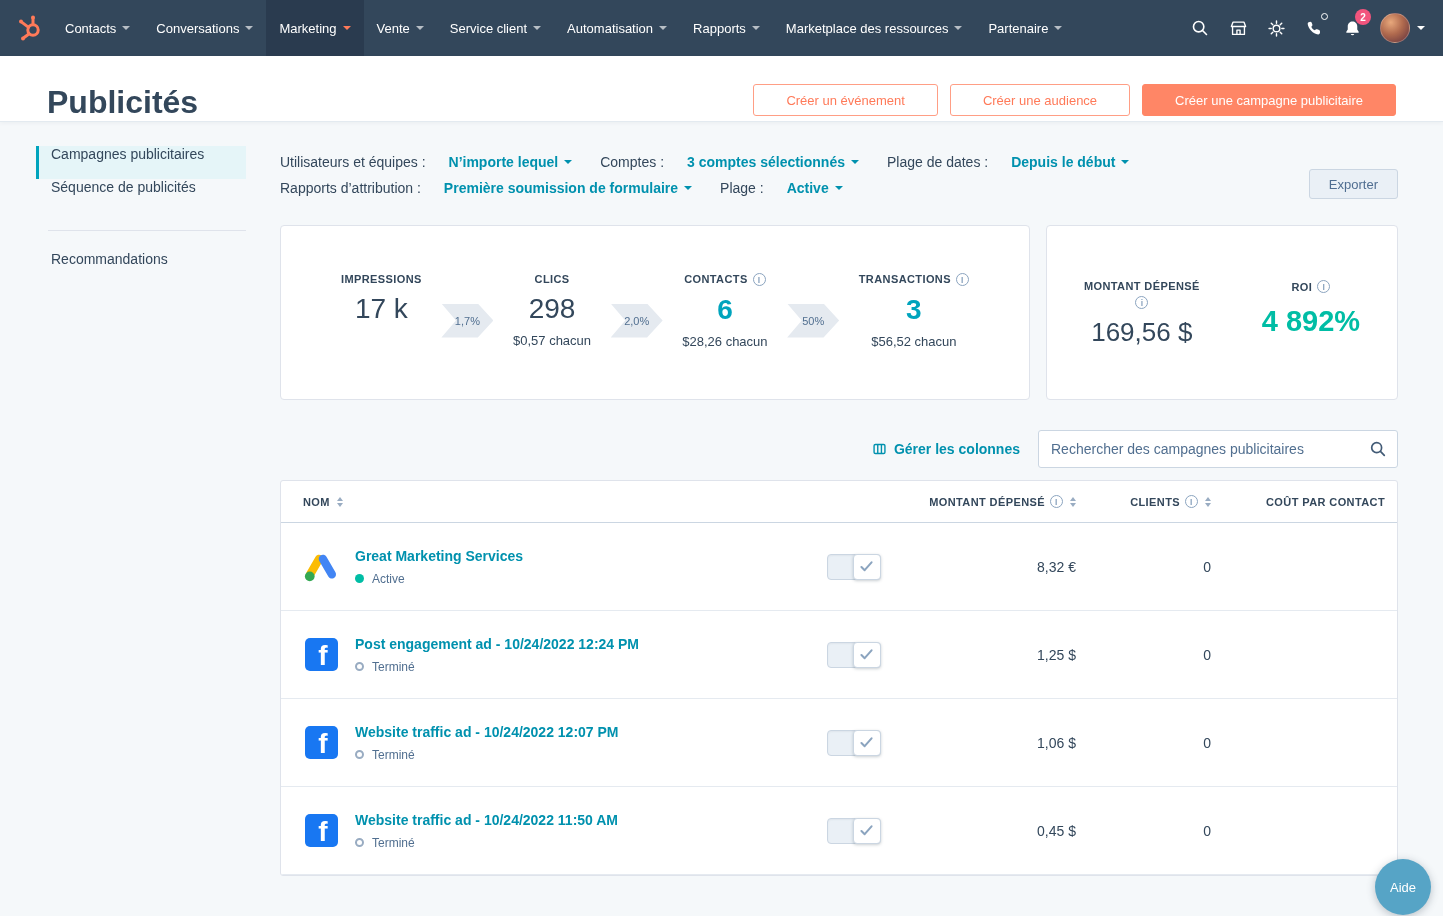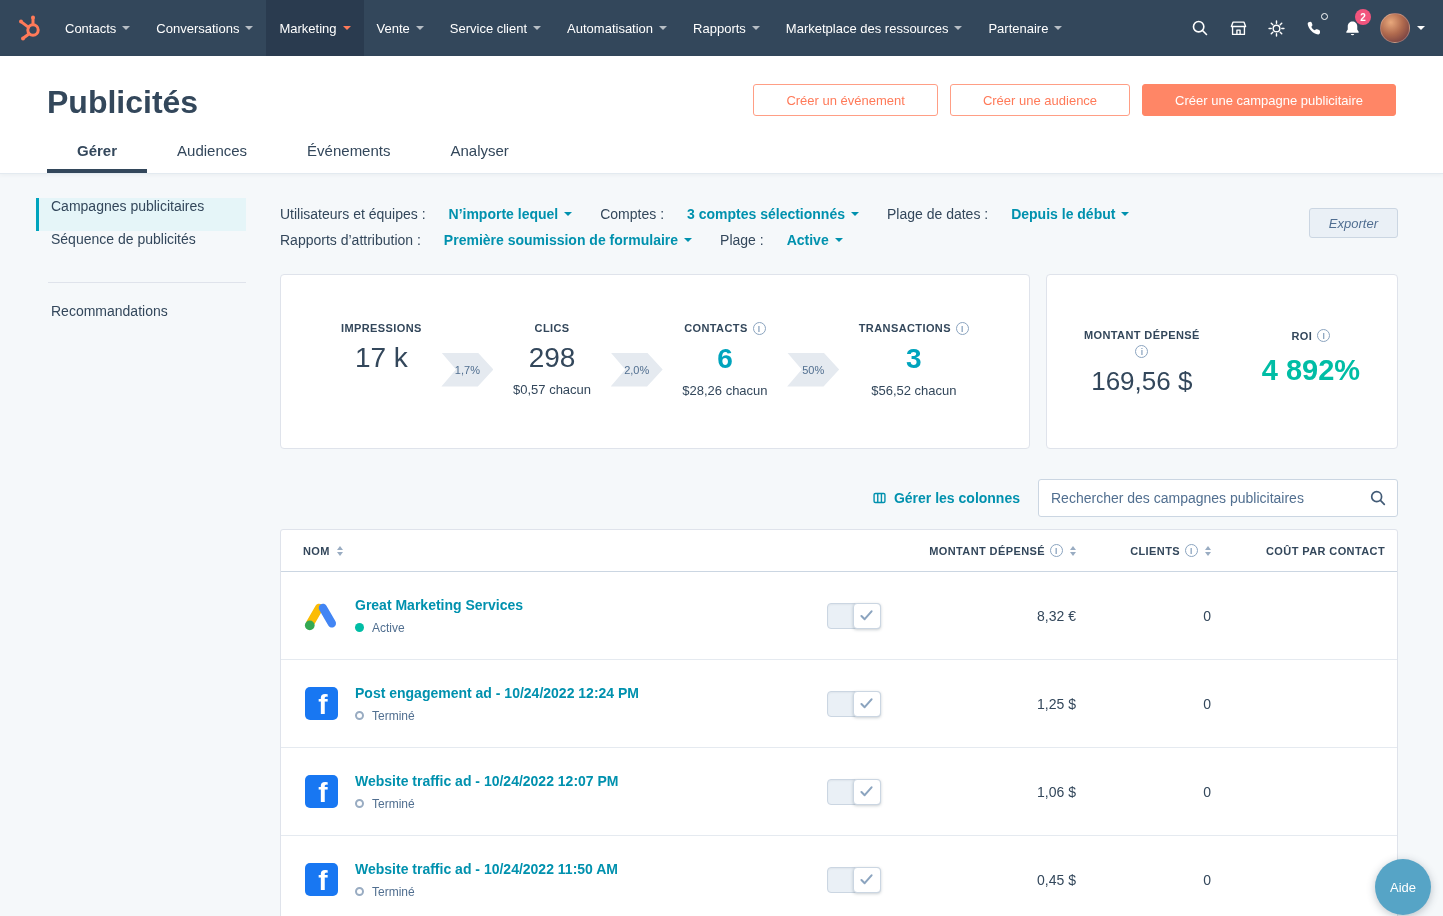--- a/index.html
+++ b/index.html
@@ -44,21 +44,21 @@
   .side-divider { border:none; border-top:1px solid #dfe3eb; margin:18px 0 20px 12px; }
   .main { flex:1; margin-left:34px; padding-top:32px; min-width:0; }
   
   .filter-bar { display:flex; align-items:flex-start; }
   .filters { flex:1; }
   .filter-row { display:flex; align-items:center; gap:28px; font-size:14px; }
   .filter-row + .filter-row { margin-top:10px; }
   .filter-group { display:flex; align-items:center; gap:23px; white-space:nowrap; }
   .filter-label { color:#33475b; }
   .dropdown { display:flex; align-items:center; gap:6px; color:#0091ae; font-weight:700; cursor:pointer; }
-  .export-btn { margin-top:2px; height:30px; padding:0 19px; background:#eaf0f6; border:1px solid #cbd6e2; border-radius:3px; color:#506e91; font-size:13px; cursor:pointer; font-family:inherit; flex:none;font-style:italic; }
+  .export-btn { margin-top:15px; height:30px; padding:0 19px; background:#eaf0f6; border:1px solid #cbd6e2; border-radius:3px; color:#506e91; font-size:13px; cursor:pointer; font-family:inherit; flex:none; }
   
   .cards { display:flex; gap:16px; margin-top:26px; }
   .card { background:#fff; border:1px solid #dfe3eb; border-radius:4px; height:175px; }
   .funnel-card { flex:1; display:flex; align-items:center; justify-content:space-between; padding:0 60px; min-width:0; }
   .stage { display:flex; flex-direction:column; align-items:center; min-height:80px; }
   .stage-label { display:flex; align-items:center; gap:5px; font-size:11px; font-weight:700; letter-spacing:.4px; color:#33475b; text-transform:uppercase; white-space:nowrap; }
   .stage-value { font-size:28px; margin-top:8px; color:#33475b; }
   .stage-value.teal { color:#00a4bd; font-weight:700; }
   .stage-sub { font-size:13px; margin-top:8px; color:#33475b; }
   .funnel-arrow { align-self:center; transform:translateY(8px); width:52px; height:34px; flex:none; background:#e5eaf0; clip-path:polygon(0 0,70% 0,100% 50%,70% 100%,0 100%,28% 50%); display:flex; align-items:center; justify-content:center; font-size:11px; color:#516f90; }
@@ -202,26 +202,20 @@
 
 <header class="page-header">
   <div class="header-top">
     <h1 class="page-title">Publicités</h1>
     <div class="header-actions">
       <button class="btn outline">Créer un événement</button>
       <button class="btn outline">Créer une audience</button>
       <button class="btn primary">Créer une campagne publicitaire</button>
     </div>
   </div>
-  <div class="tabs">
-    <div class="tab active">Gérer</div>
-    <div class="tab">Audiences</div>
-    <div class="tab">Événements</div>
-    <div class="tab">Analyser</div>
-  </div>
 </header>
 
 <div class="content">
 
   <aside class="sidebar">
     <div class="side-item active">
         <span>Campagnes publicitaires</span>
       </div>
     <div class="side-item">
         <span>Séquence de publicités</span>

